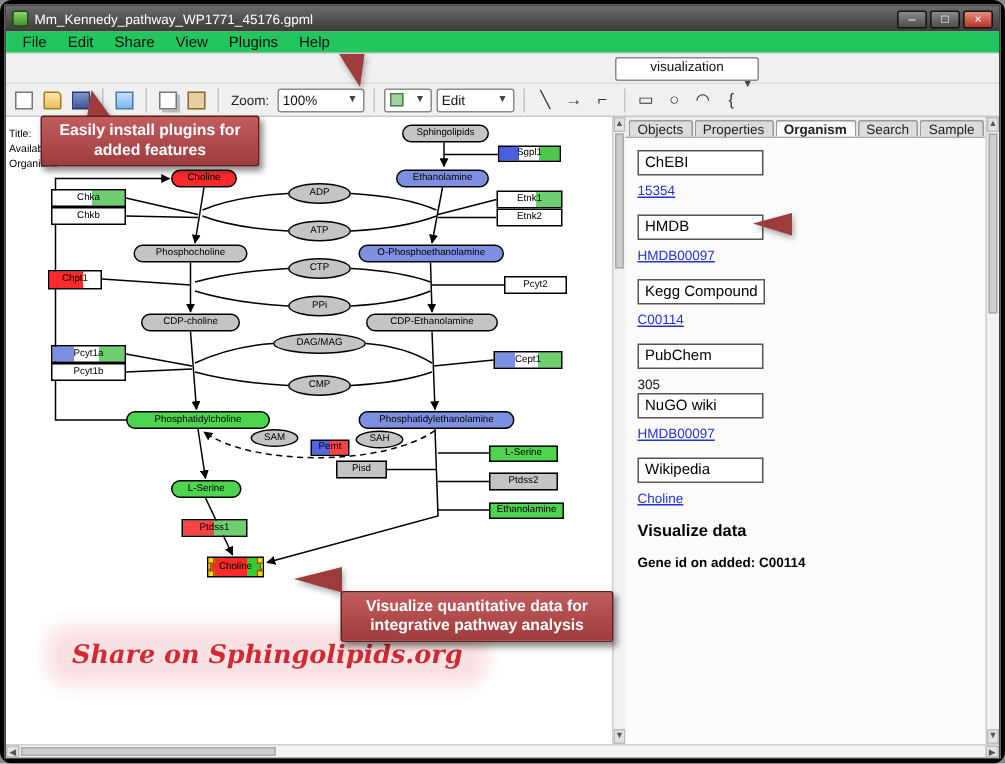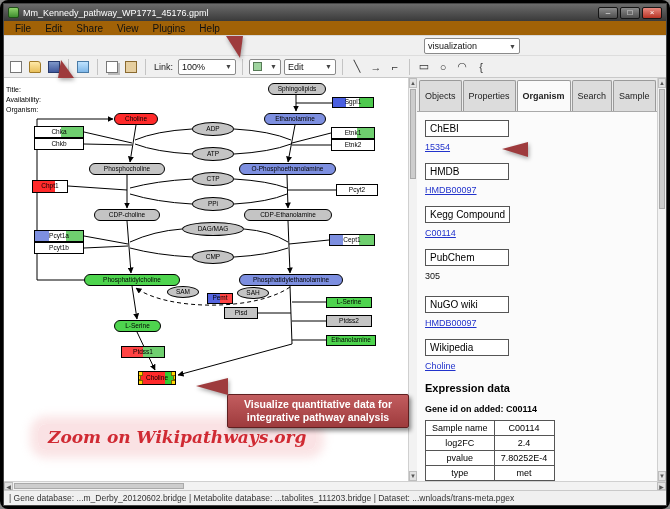--- a/index.html
+++ b/index.html
@@ -9,39 +9,39 @@
 
   
   .titlebar { height:17px; background:linear-gradient(#6b6b6b,#3a3a3a); display:flex; align-items:center; padding:0 4px; gap:4px; flex:0 0 auto; }
   .app-icon { width:11px; height:11px; background:linear-gradient(#8fd36b,#3f8f2f); border:1px solid #1f4f17; border-radius:2px; }
   .title-text { color:#fff; font-size:9px; flex:1; white-space:nowrap; overflow:hidden; }
   .win-controls { display:flex; gap:2px; }
   .win-btn { width:20px; height:12px; border:1px solid #151515; border-radius:2px; background:linear-gradient(#8a8a8a,#4d4d4d); color:#fff; font-size:8px; line-height:10px; text-align:center; }
   .win-btn.close { background:linear-gradient(#e98a80,#b83325); }
 
   
-  .menubar { height:15px; background:#a16207; border-bottom:1px solid #d8d8d8; display:flex; align-items:center; padding:0 4px; flex:0 0 auto; }
+  .menubar { height:15px; background:#22c55e; border-bottom:1px solid #d8d8d8; display:flex; align-items:center; padding:0 4px; flex:0 0 auto; }
   .menu-item { font-size:10px; padding:1px 7px; color:#111; }
 
   
   .toolbar1 { height:20px; background:#f0f0f0; border-bottom:1px solid #ddd; position:relative; flex:0 0 auto; }
   .toolbar2 { height:22px; background:#f0f0f0; border-bottom:1px solid #c9c9c9; display:flex; align-items:center; padding:0 4px; gap:3px; flex:0 0 auto; }
   .tsep { width:1px; height:16px; background:#c4c4c4; margin:0 3px; }
   .tbtn { width:16px; height:16px; display:flex; align-items:center; justify-content:center; font-size:11px; color:#333; border:1px solid transparent; border-radius:2px; }
   .mini { width:12px; height:12px; border:1px solid #777; background:#fff; }
   .mini.folder { background:linear-gradient(#ffe9a8,#e8bf5a); border-color:#a07a28; border-radius:1px 3px 1px 1px; }
   .mini.save { background:linear-gradient(#7d96c8,#40589c); border-color:#263a6e; }
   .mini.image { background:linear-gradient(#bfe3ff,#7fb7e8); border-color:#4a7ba6; }
   .mini.copy { box-shadow:2px 2px 0 #bbb; }
   .mini.paste { background:#e6cfa0; border-color:#8a6a30; }
   .tlabel { font-size:9px; color:#222; margin:0 2px; }
   .combo { height:16px; background:#fff; border:1px solid #8a8a8a; border-radius:2px; display:flex; align-items:center; font-size:9px; padding:0 3px; gap:4px; color:#111; }
   .combo .caret { font-size:7px; color:#444; margin-left:auto; }
   .combo .swatch { width:9px; height:9px; background:#9fd49f; border:1px solid #567a56; }
-  .viz-combo { position:absolute; left:420px; top:2px; width:96px; }
+  .viz-combo { position:absolute; left:406px; top:2px; width:96px;flex-direction:column; }
 
   
   .main { flex:1; display:flex; min-height:0; }
   .canvas { position:relative; width:404px; background:#fff; overflow:hidden; flex:0 0 auto; }
   .canvas svg { position:absolute; left:0; top:0; z-index:1; }
   .info-line { position:absolute; left:2px; font-size:7px; color:#000; z-index:0; white-space:nowrap; }
 
   .node { position:absolute; border:1px solid #000; display:flex; align-items:center; justify-content:center; font-size:6.5px; line-height:1; overflow:hidden; white-space:nowrap; color:#000; z-index:2; background:#c4c4c4; }
   .node.rounded { border-radius:6px; }
   .node.ellipse { border-radius:50%; }
@@ -56,26 +56,26 @@
   .vscroll .arrow, .hscroll .arrow { flex:0 0 9px; background:#e2e2e2; border:1px solid #bdbdbd; font-size:6px; color:#555; text-align:center; line-height:8px; }
   .vscroll .thumb { height:90px; background:#cdcdcd; border:1px solid #aaa; margin:1px; }
   .vscroll .track, .hscroll .track { flex:1; }
   .hscroll { height:9px; background:#f2f2f2; border-top:1px solid #d0d0d0; display:flex; flex:0 0 auto; }
   .hscroll .thumb { width:170px; background:#cdcdcd; border:1px solid #aaa; margin:1px; }
 
   
   .panel { flex:1; background:#ececec; display:flex; min-width:0; }
   .panel-inner { flex:1; display:flex; flex-direction:column; min-width:0; }
   .tabs { display:flex; padding:2px 2px 0 2px; gap:1px; background:#ececec; border-bottom:1px solid #a9a9a9; }
-  .tab { font-size:9px; padding:10px 5px; border:1px solid #9a9a9a; border-bottom:none; border-radius:2px 2px 0 0; background:#dcdcdc; color:#222; }
+  .tab { font-size:9px; padding:0 5px; border:1px solid #9a9a9a; border-bottom:none; border-radius:2px 2px 0 0; background:#dcdcdc; color:#222; }
   .tab.active { background:#fafafa; font-weight:bold; }
   .panel-content { flex:1; background:#fbfbfb; padding:8px; overflow:hidden; font-size:10px; }
   .db-header { display:inline-block; min-width:84px; border:1px solid #555; background:#fff; font-size:10px; padding:2px 4px; margin-bottom:5px; }
   .db-link { font-size:9px; color:#2233cc; text-decoration:underline; margin-bottom:11px; }
-  .db-plain { font-size:9px; color:#111; margin-bottom:15px; }
+  .db-plain { font-size:9px; color:#111; margin-bottom:1px; }
   .exp-title { font-size:11px; font-weight:bold; margin:4px 0 10px 0; }
   .gene-line { font-size:9px; font-weight:bold; margin-bottom:6px; }
   .exp-table { border-collapse:collapse; }
   .exp-table td { border:1px solid #555; font-size:9px; padding:2px 6px; text-align:center; background:#fff; min-width:60px; }
   .pscroll { width:9px; background:#f2f2f2; border-left:1px solid #d0d0d0; display:flex; flex-direction:column; flex:0 0 auto; }
   .pscroll .arrow { flex:0 0 9px; background:#e2e2e2; border:1px solid #bdbdbd; font-size:6px; color:#555; text-align:center; line-height:8px; }
   .pscroll .thumb { height:120px; background:#cdcdcd; border:1px solid #aaa; margin:1px; }
   .pscroll .track { flex:1; }
 
   
@@ -138,21 +138,21 @@
           <span class="mini image"></span>
         </span>
       <span class="tsep"></span>
       <span class="tbtn">
           <span class="mini copy"></span>
         </span>
       <span class="tbtn">
           <span class="mini paste"></span>
         </span>
       <span class="tsep"></span>
-      <span class="tlabel">Link:</span>
+      <span class="tlabel">Zoom:</span>
       <div class="combo" style="width:58px">
         <span>100%</span>
         <span class="caret">▼</span>
       </div>
       <span class="tsep"></span>
       <div class="combo" style="width:32px">
         <span class="swatch"></span>
         <span class="caret">▼</span>
       </div>
       <div class="combo" style="width:52px">
@@ -275,68 +275,46 @@
         <div class="panel-inner">
           <div class="tabs">
               <span class="tab">Objects</span>
               <span class="tab">Properties</span>
               <span class="tab active">Organism</span>
               <span class="tab">Search</span>
               <span class="tab">Sample</span>
             </div>
           <div class="panel-content">
             <div><div class="db-header">ChEBI</div><div class="db-link">15354</div><div class="db-header">HMDB</div><div class="db-link">HMDB00097</div><div class="db-header">Kegg Compound</div><div class="db-link">C00114</div><div class="db-header">PubChem</div><div class="db-plain">305</div><div class="db-header">NuGO wiki</div><div class="db-link">HMDB00097</div><div class="db-header">Wikipedia</div><div class="db-link">Choline</div></div>
-            <div class="exp-title">Expression data</div>
+            <div class="exp-title">Visualize data</div>
             <div class="gene-line">Gene id on added: C00114</div>
-            <table class="exp-table">
-              <tbody>
-                  <tr>
-                    <td>Sample name</td>
-                    <td>C00114</td>
-                  </tr>
-                  <tr>
-                    <td>log2FC</td>
-                    <td>2.4</td>
-                  </tr>
-                  <tr>
-                    <td>pvalue</td>
-                    <td>7.80252E-4</td>
-                  </tr>
-                  <tr>
-                    <td>type</td>
-                    <td>met</td>
-                  </tr>
-                </tbody>
-            </table>
           </div>
         </div>
         <div class="pscroll">
           <div class="arrow">▲</div>
           <div class="thumb"></div>
           <div class="track"></div>
           <div class="arrow">▼</div>
         </div>
       </div>
     </div>
 
     <div class="hscroll">
       <div class="arrow">◀</div>
       <div class="thumb"></div>
       <div class="track"></div>
       <div class="arrow">▶</div>
     </div>
 
-    <div class="statusbar">
-      <div class="status-text">| Gene database: ...m_Derby_20120602.bridge | Metabolite database: ...tabolites_111203.bridge | Dataset: ...wnloads/trans-meta.pgex</div>
-    </div>
   </div>
 
   <div class="c-arrow arr-down" style="left:226px; top:36px;"></div>
 
+  <div class="callout" style="left:27px; top:77px; width:146px;">Easily install plugins for added features</div>
   <div class="c-arrow arr-up" style="left:58px; top:60px;"></div>
 
   <div class="c-arrow arr-left" style="left:502px; top:142px;"></div>
 
   <div class="callout" style="left:227px; top:394px; width:182px;">Visualize quantitative data for integrative pathway analysis</div>
   <div class="c-arrow arr-left2" style="left:196px; top:378px;"></div>
 
-  <div class="share" style="left:38px; top:424px;">Zoom on Wikipathways.org</div>
+  <div class="share" style="left:38px; top:424px;">Share on Sphingolipids.org</div>
 </div>
 
 </body></html>

